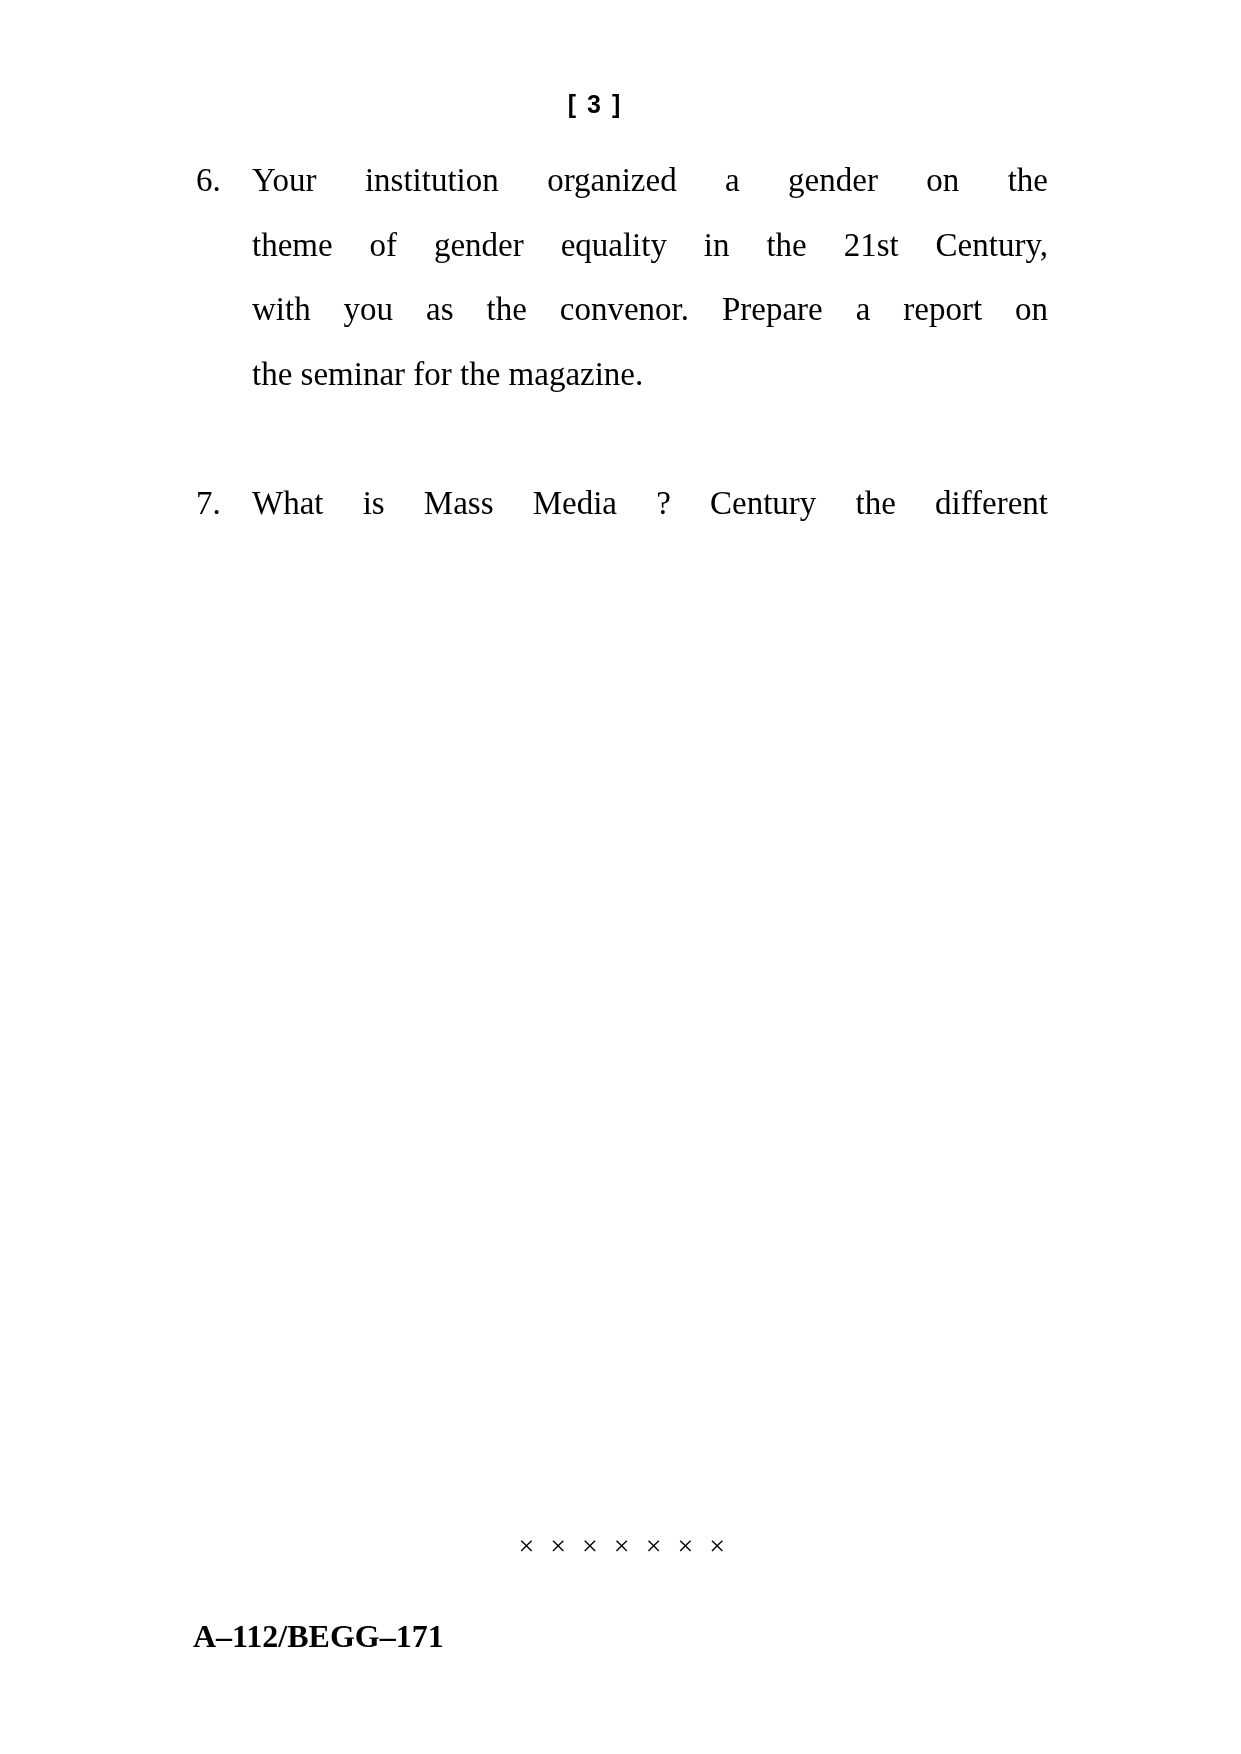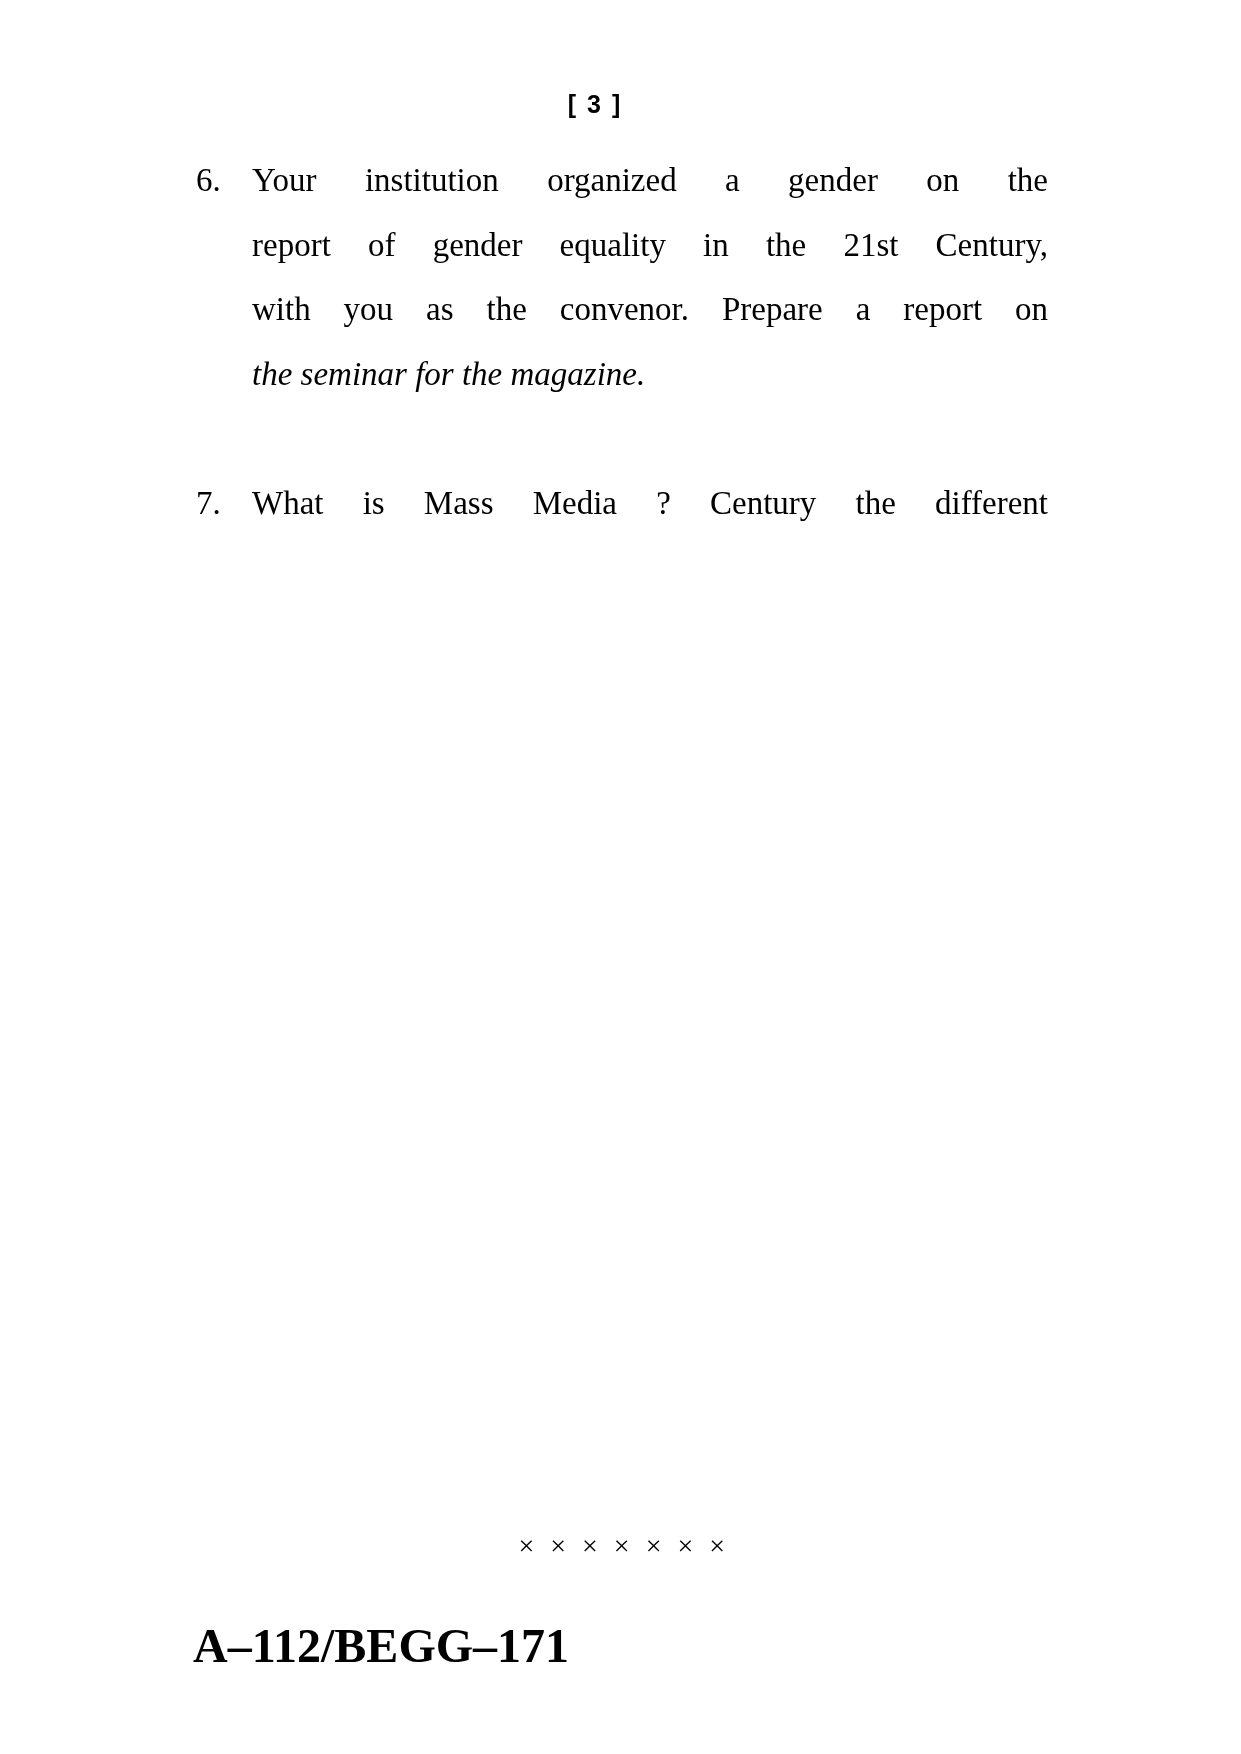--- a/index.html
+++ b/index.html
@@ -49,60 +49,59 @@
     flex: 0 0 796px;
     width: 796px;
   }
   .q-line {
     text-align: justify;
     text-align-last: justify;
   }
   .q-line.last {
     text-align: left;
     text-align-last: auto;
-    font-style: italic;
   }
   
   .separator {
     position: absolute;
     top: 1529px;
     left: 624px;
     transform: translateX(-50%);
     font-family: "Liberation Serif", serif;
     font-size: 28px;
     line-height: 34px;
     letter-spacing: 4.5px;
     white-space: pre;
   }
   
   .footer-code {
     position: absolute;
     left: 193px;
     top: 1617px;
     font-family: "Liberation Serif", serif;
-    font-size: 48px;
+    font-size: 32px;
     font-weight: 700;
     line-height: 1.2;
     white-space: pre;
   }
 </style>
 </head>
 <body>
 
 <div class="page">
 
   <div class="page-number">[ 3 ]</div>
 
   <div class="content">
 
     <div class="q">
       <div class="q-num">6.</div>
       <div class="q-text">
         <div class="q-line">Your institution organized a gender on the</div>
-        <div class="q-line">report of gender equality in the 21st Century,</div>
+        <div class="q-line">theme of gender equality in the 21st Century,</div>
         <div class="q-line">with you as the convenor. Prepare a report on</div>
         <div class="q-line last">the seminar for the magazine.</div>
       </div>
     </div>
 
     <div class="q">
       <div class="q-num">7.</div>
       <div class="q-text">
         <div class="q-line">What is Mass Media ? Century the different</div>
       </div>

